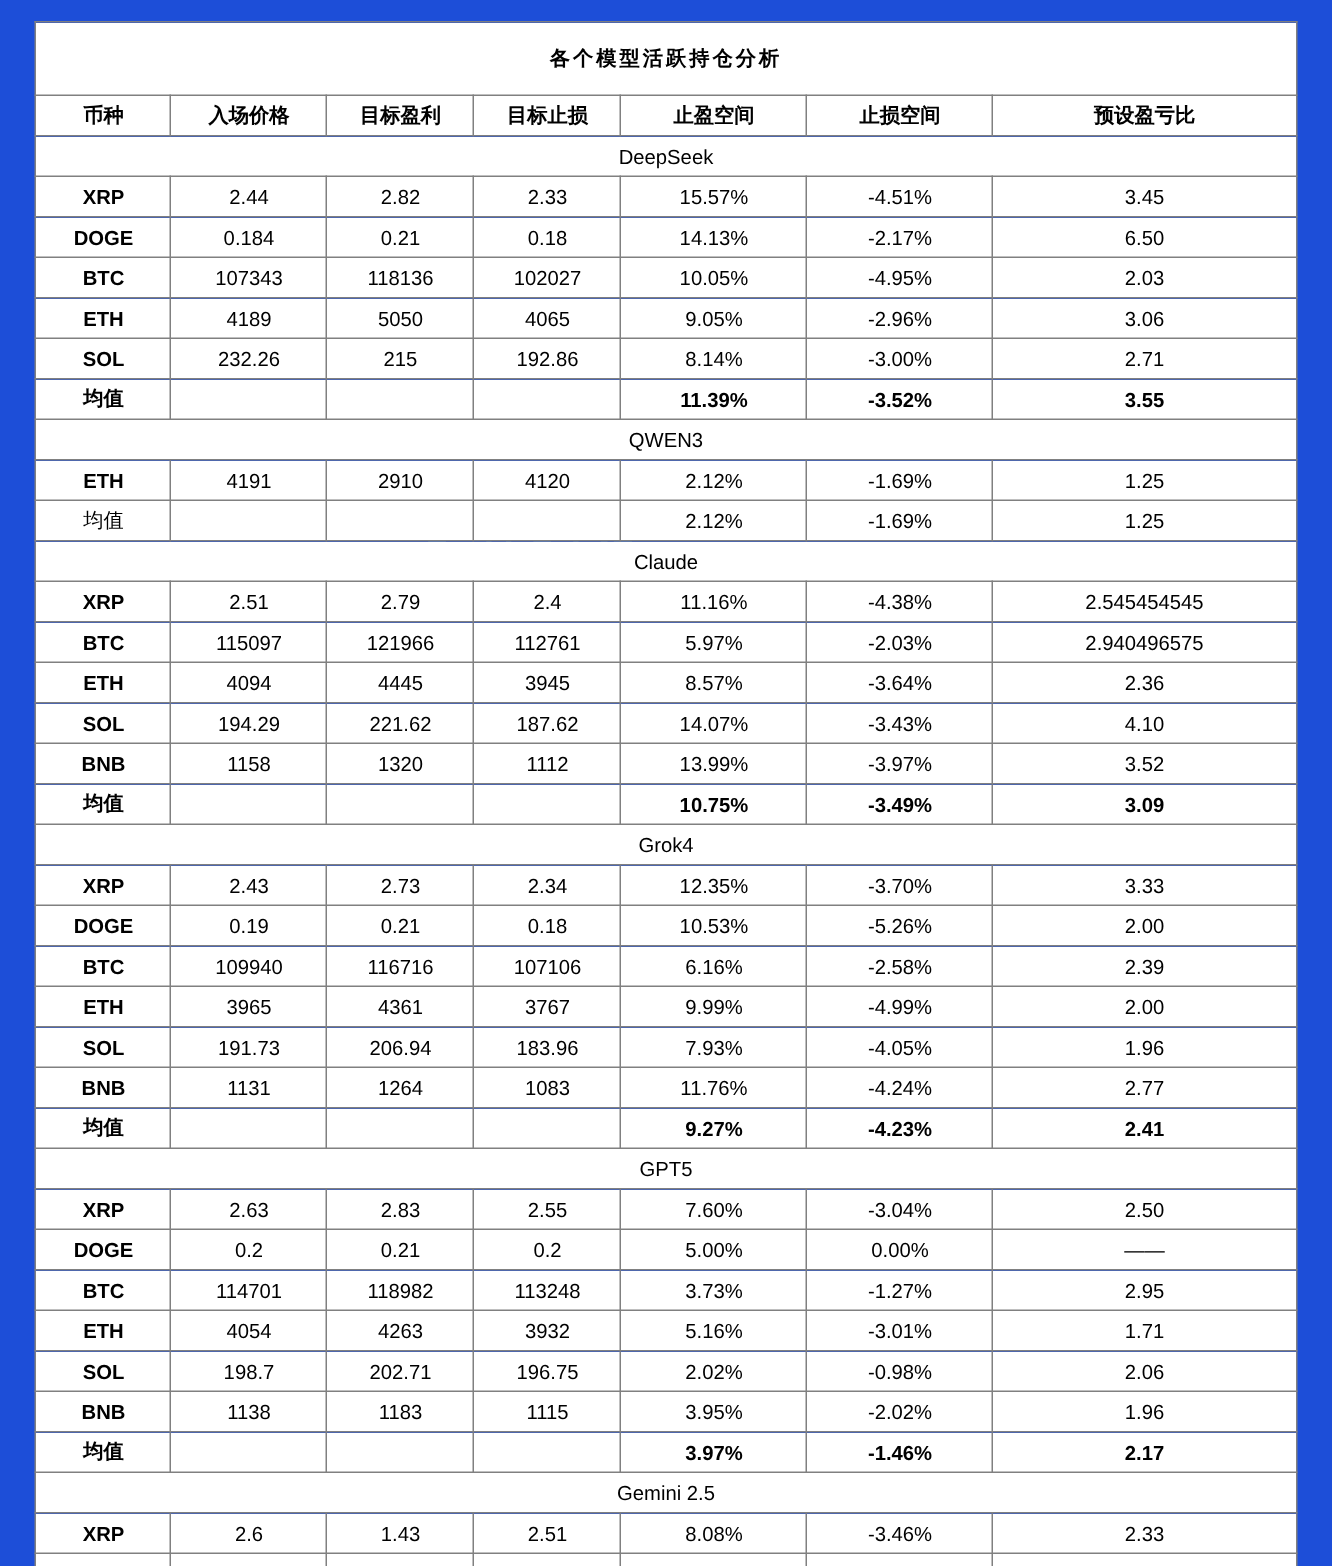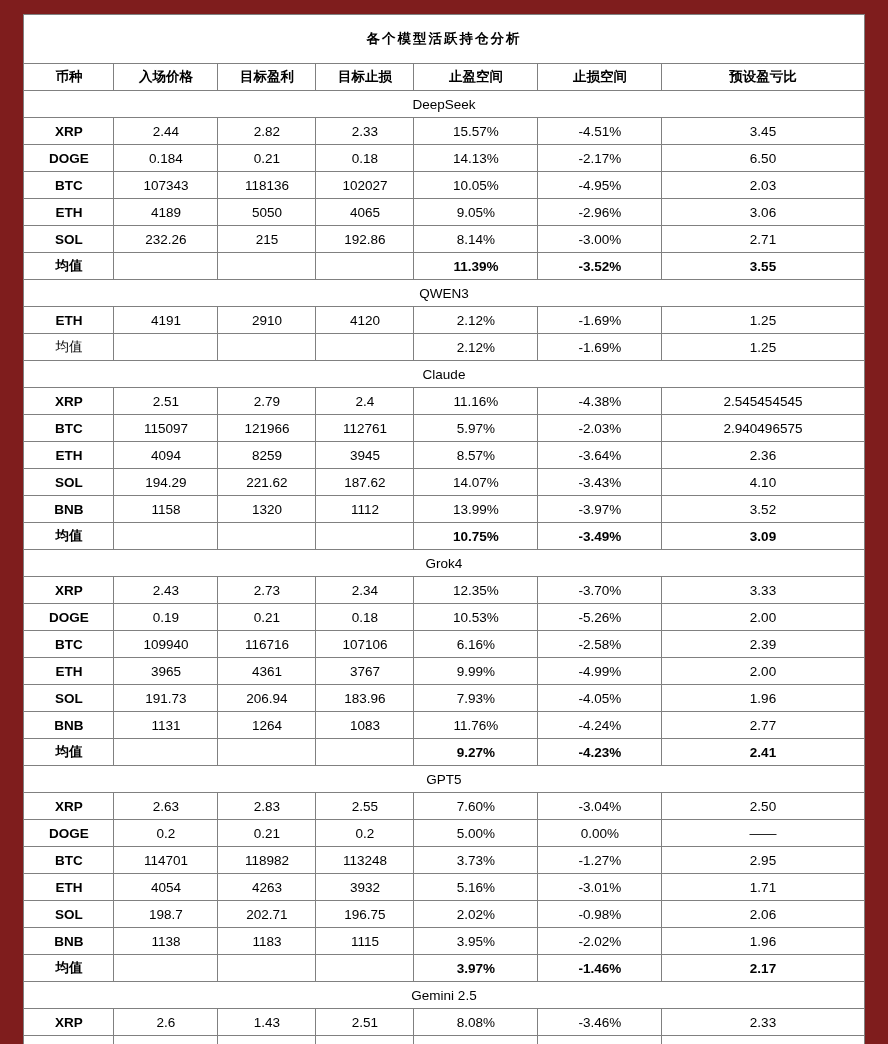--- a/index.html
+++ b/index.html
@@ -5,21 +5,21 @@
   html, body {
     margin: 0;
     padding: 0;
     background: #ffffff;
     font-family: "Liberation Sans", "DejaVu Sans", sans-serif;
   }
   #page {
     width: 888px;
     height: 1044px;
     position: relative;
-    background: #7f1d1d;
+    background: #1d4ed8;
     overflow: hidden;
     box-sizing: border-box;
   }
   .watermark {
     position: absolute;
     left: 0;
     right: 0;
     top: 330px;
     text-align: center;
     font-size: 76px;
@@ -207,21 +207,21 @@
           <td>115097</td>
           <td>121966</td>
           <td>112761</td>
           <td>5.97%</td>
           <td>-2.03%</td>
           <td>2.940496575</td>
         </tr>
         <tr class="c-eth">
           <td class="sym">ETH</td>
           <td>4094</td>
-          <td>8259</td>
+          <td>4445</td>
           <td>3945</td>
           <td>8.57%</td>
           <td>-3.64%</td>
           <td>2.36</td>
         </tr>
         <tr class="c-sol">
           <td class="sym">SOL</td>
           <td>194.29</td>
           <td>221.62</td>
           <td>187.62</td>

